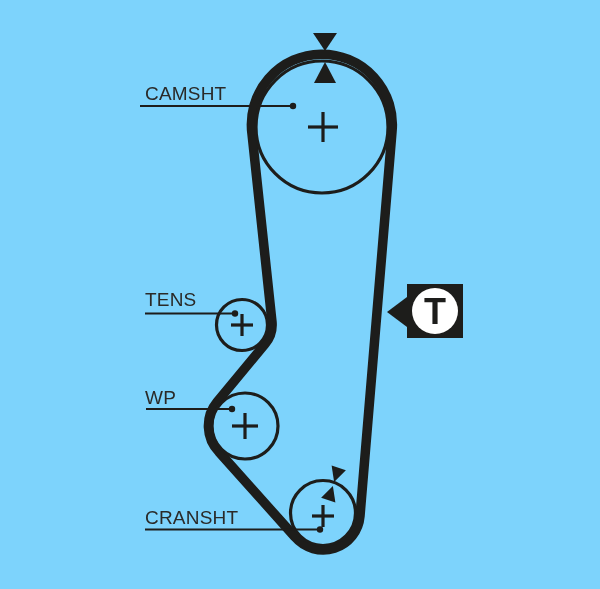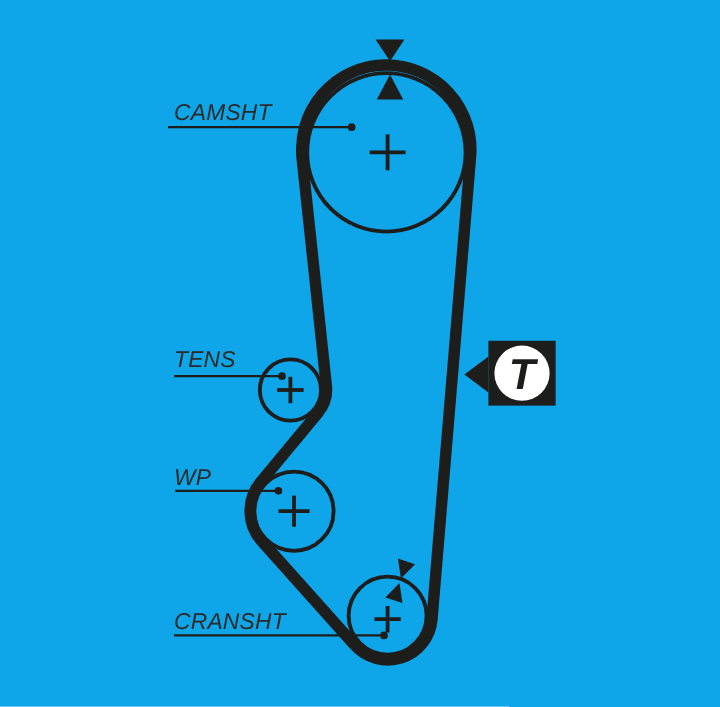--- a/index.html
+++ b/index.html
@@ -5,23 +5,22 @@
 <style>
   html, body {
     margin: 0;
     padding: 0;
     background: #ffffff;
   }
   .stage {
     position: relative;
     width: 600px;
     height: 589px;
-    background: #0ea5e9;
+    background: #7dd3fc;
     overflow: hidden;
-    font-style: italic;
   }
   svg { display: block; }
   .belt {
     fill: none;
     stroke: #1d1d1b;
     stroke-width: 9.5;
     stroke-linejoin: round;
   }
   .pulley-circle {
     fill: none;

